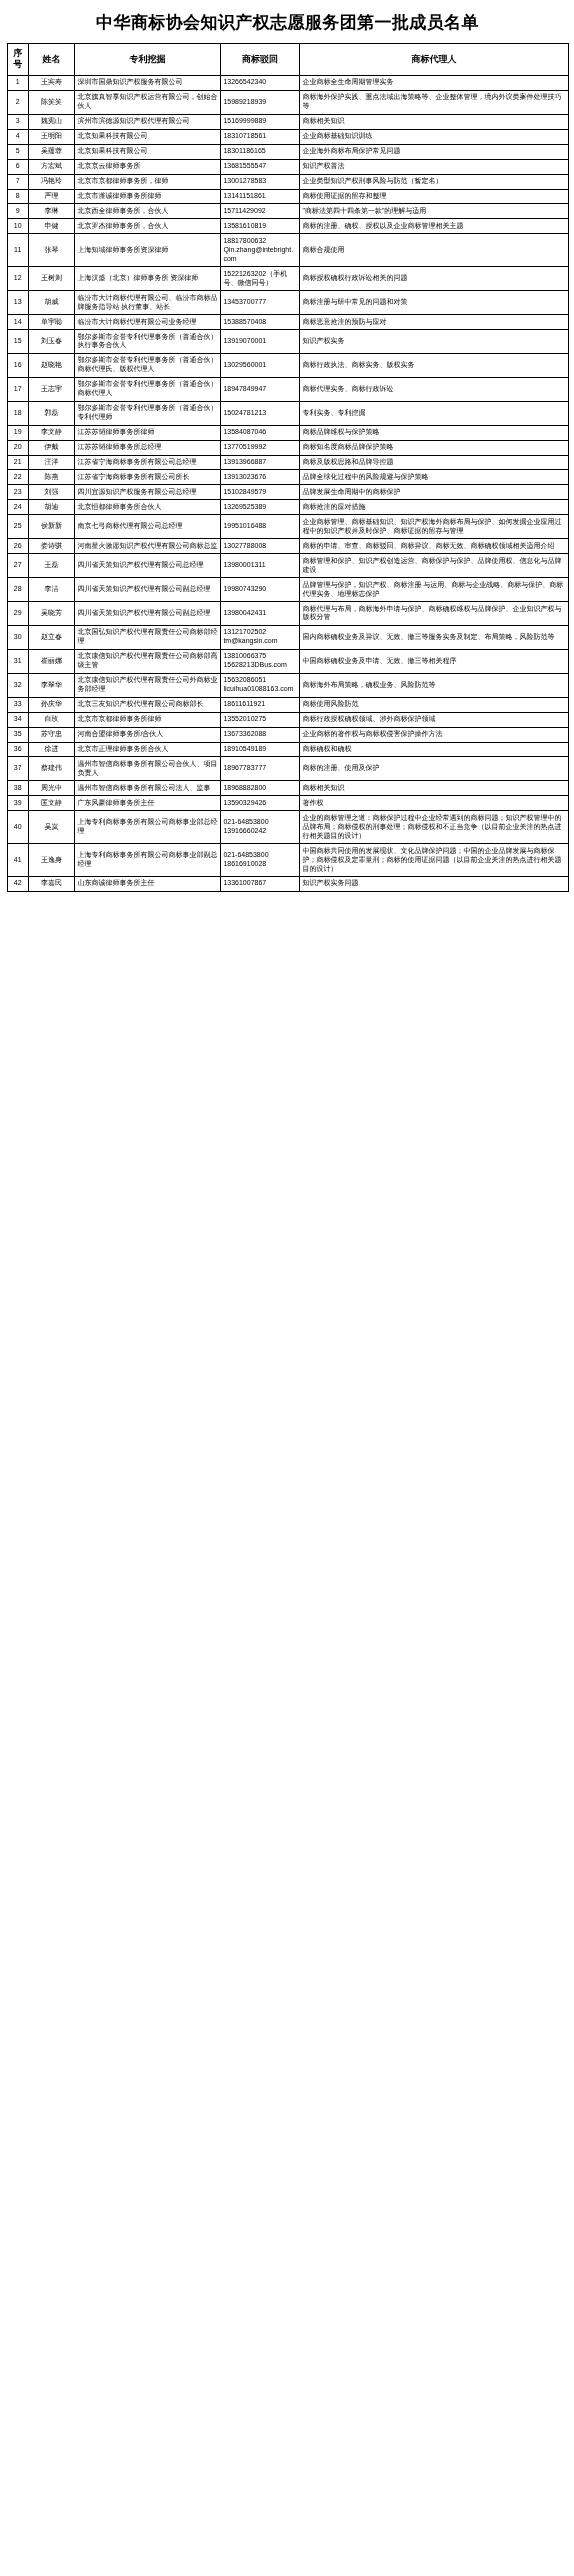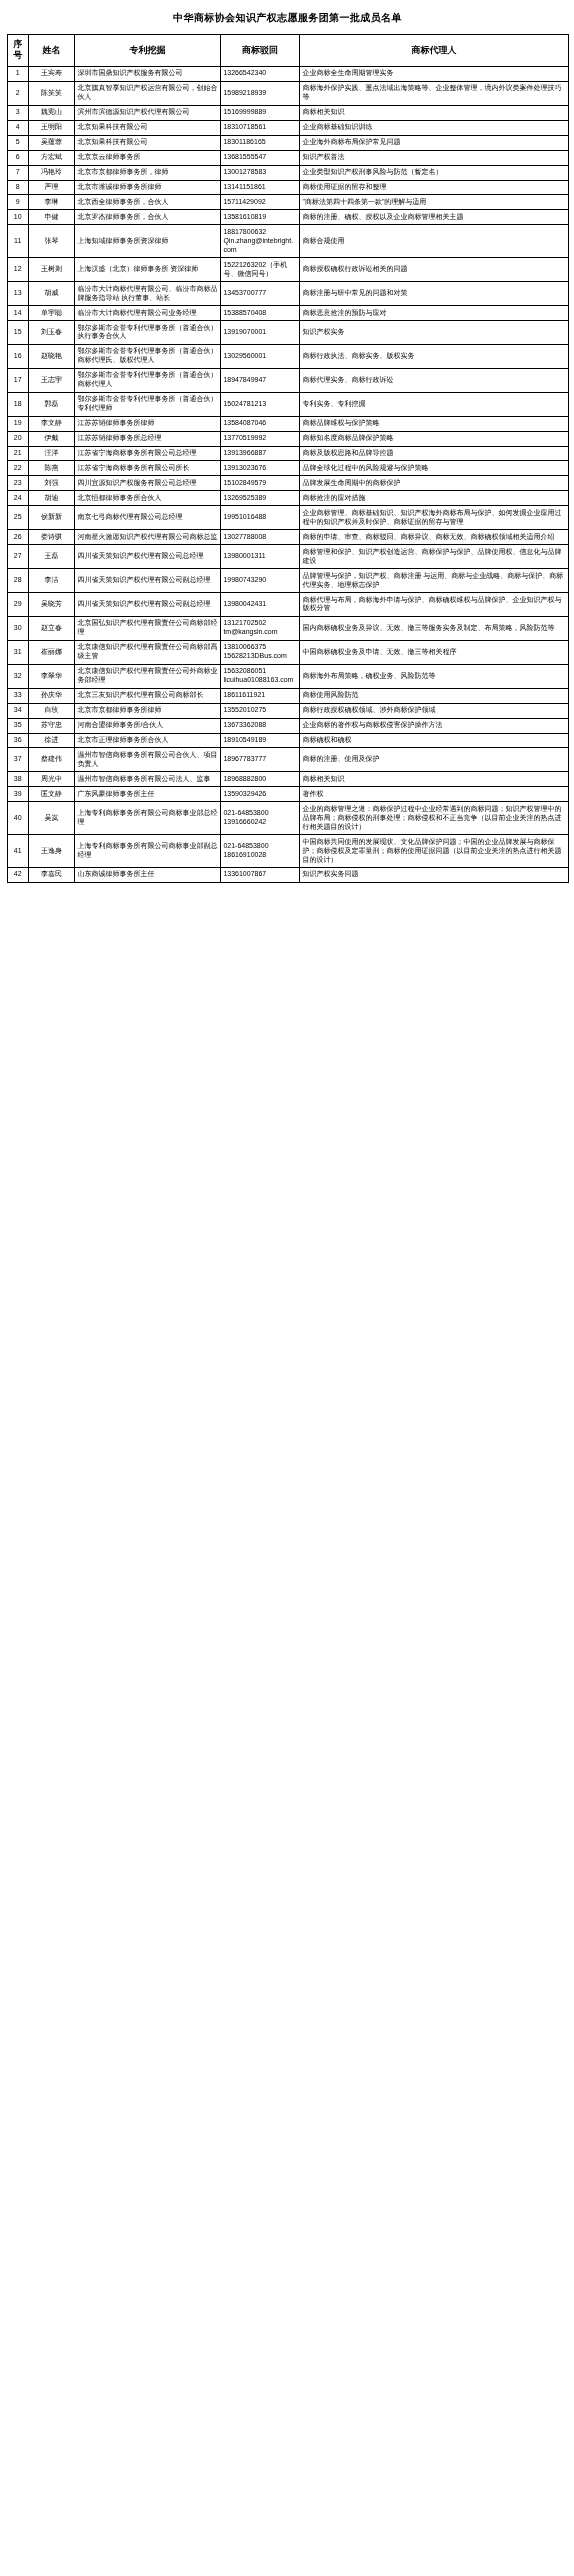--- a/index.html
+++ b/index.html
@@ -12,21 +12,21 @@
     font-family: "Liberation Sans", sans-serif;
     color: #000000;
   }
   .page {
     width: 575px;
     box-sizing: border-box;
     padding: 8.2px 6.6px 16.4px 6.6px;
   }
   .doc-title {
     text-align: center;
-    font-size: 10px;
+    font-size: 17px;
     font-weight: bold;
     letter-spacing: 0.4px;
     margin: 3.3px 0 8.2px 0;
     color: #000;
   }
   table.roster {
     border-collapse: collapse;
     width: 561px;
     margin: 8px auto;
     table-layout: fixed;

